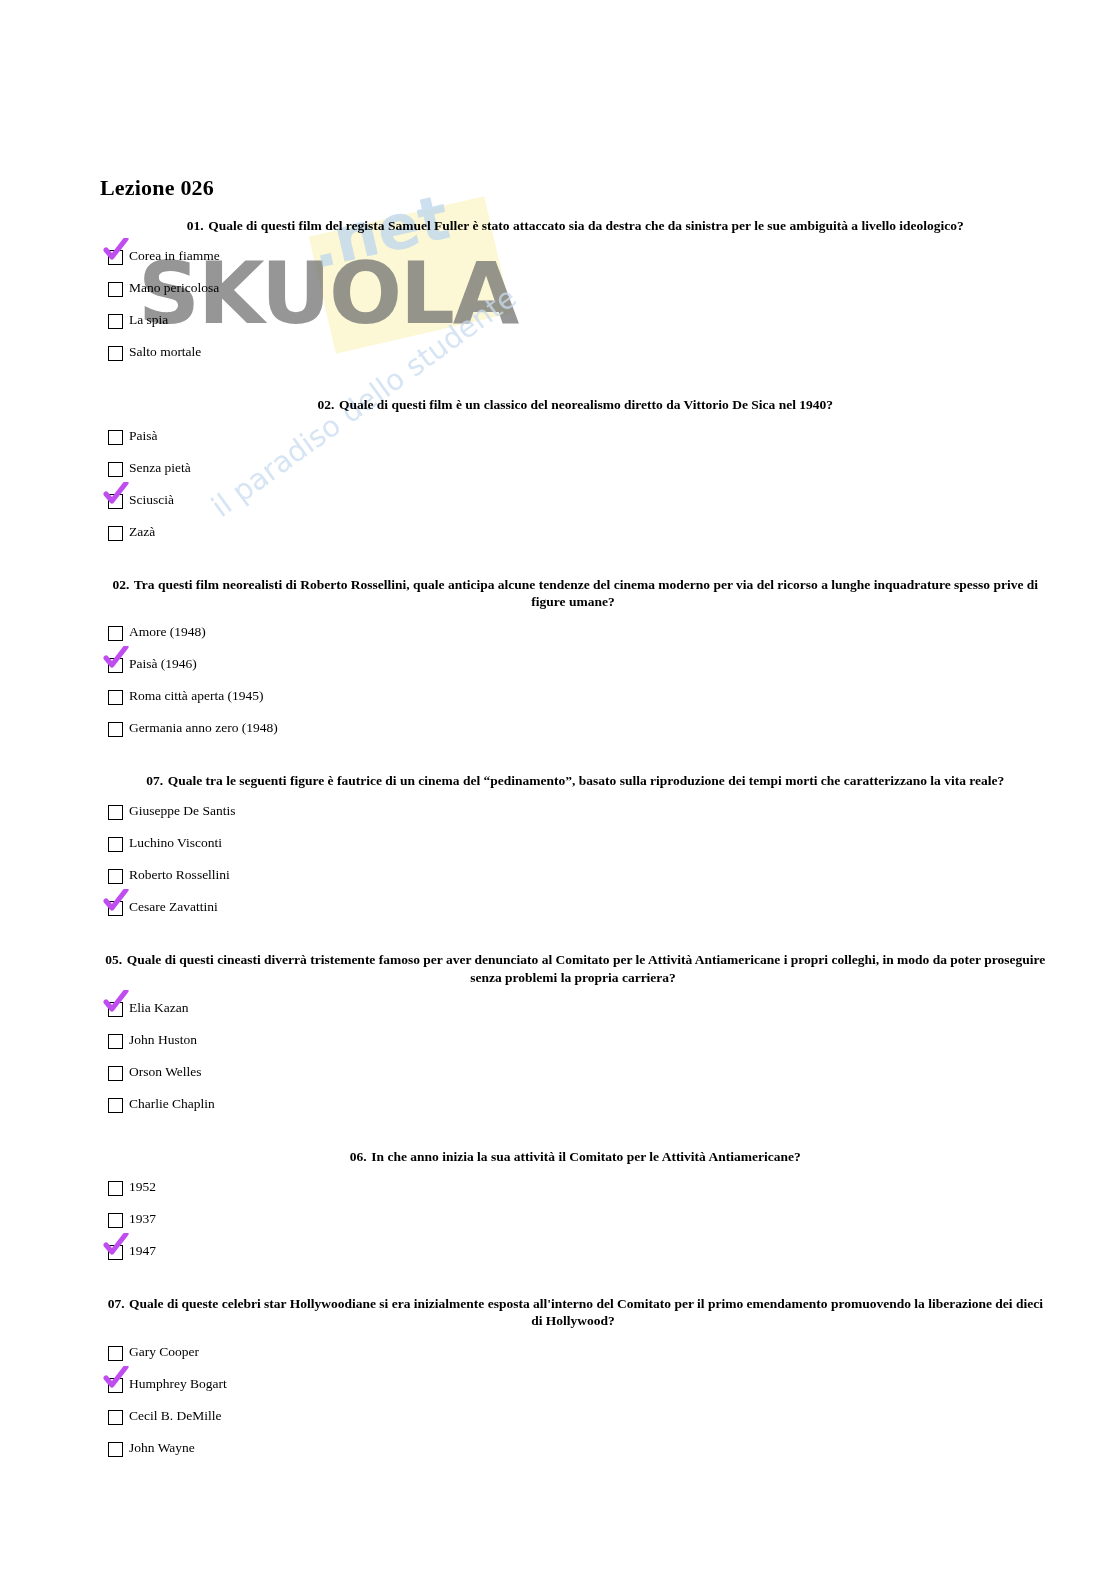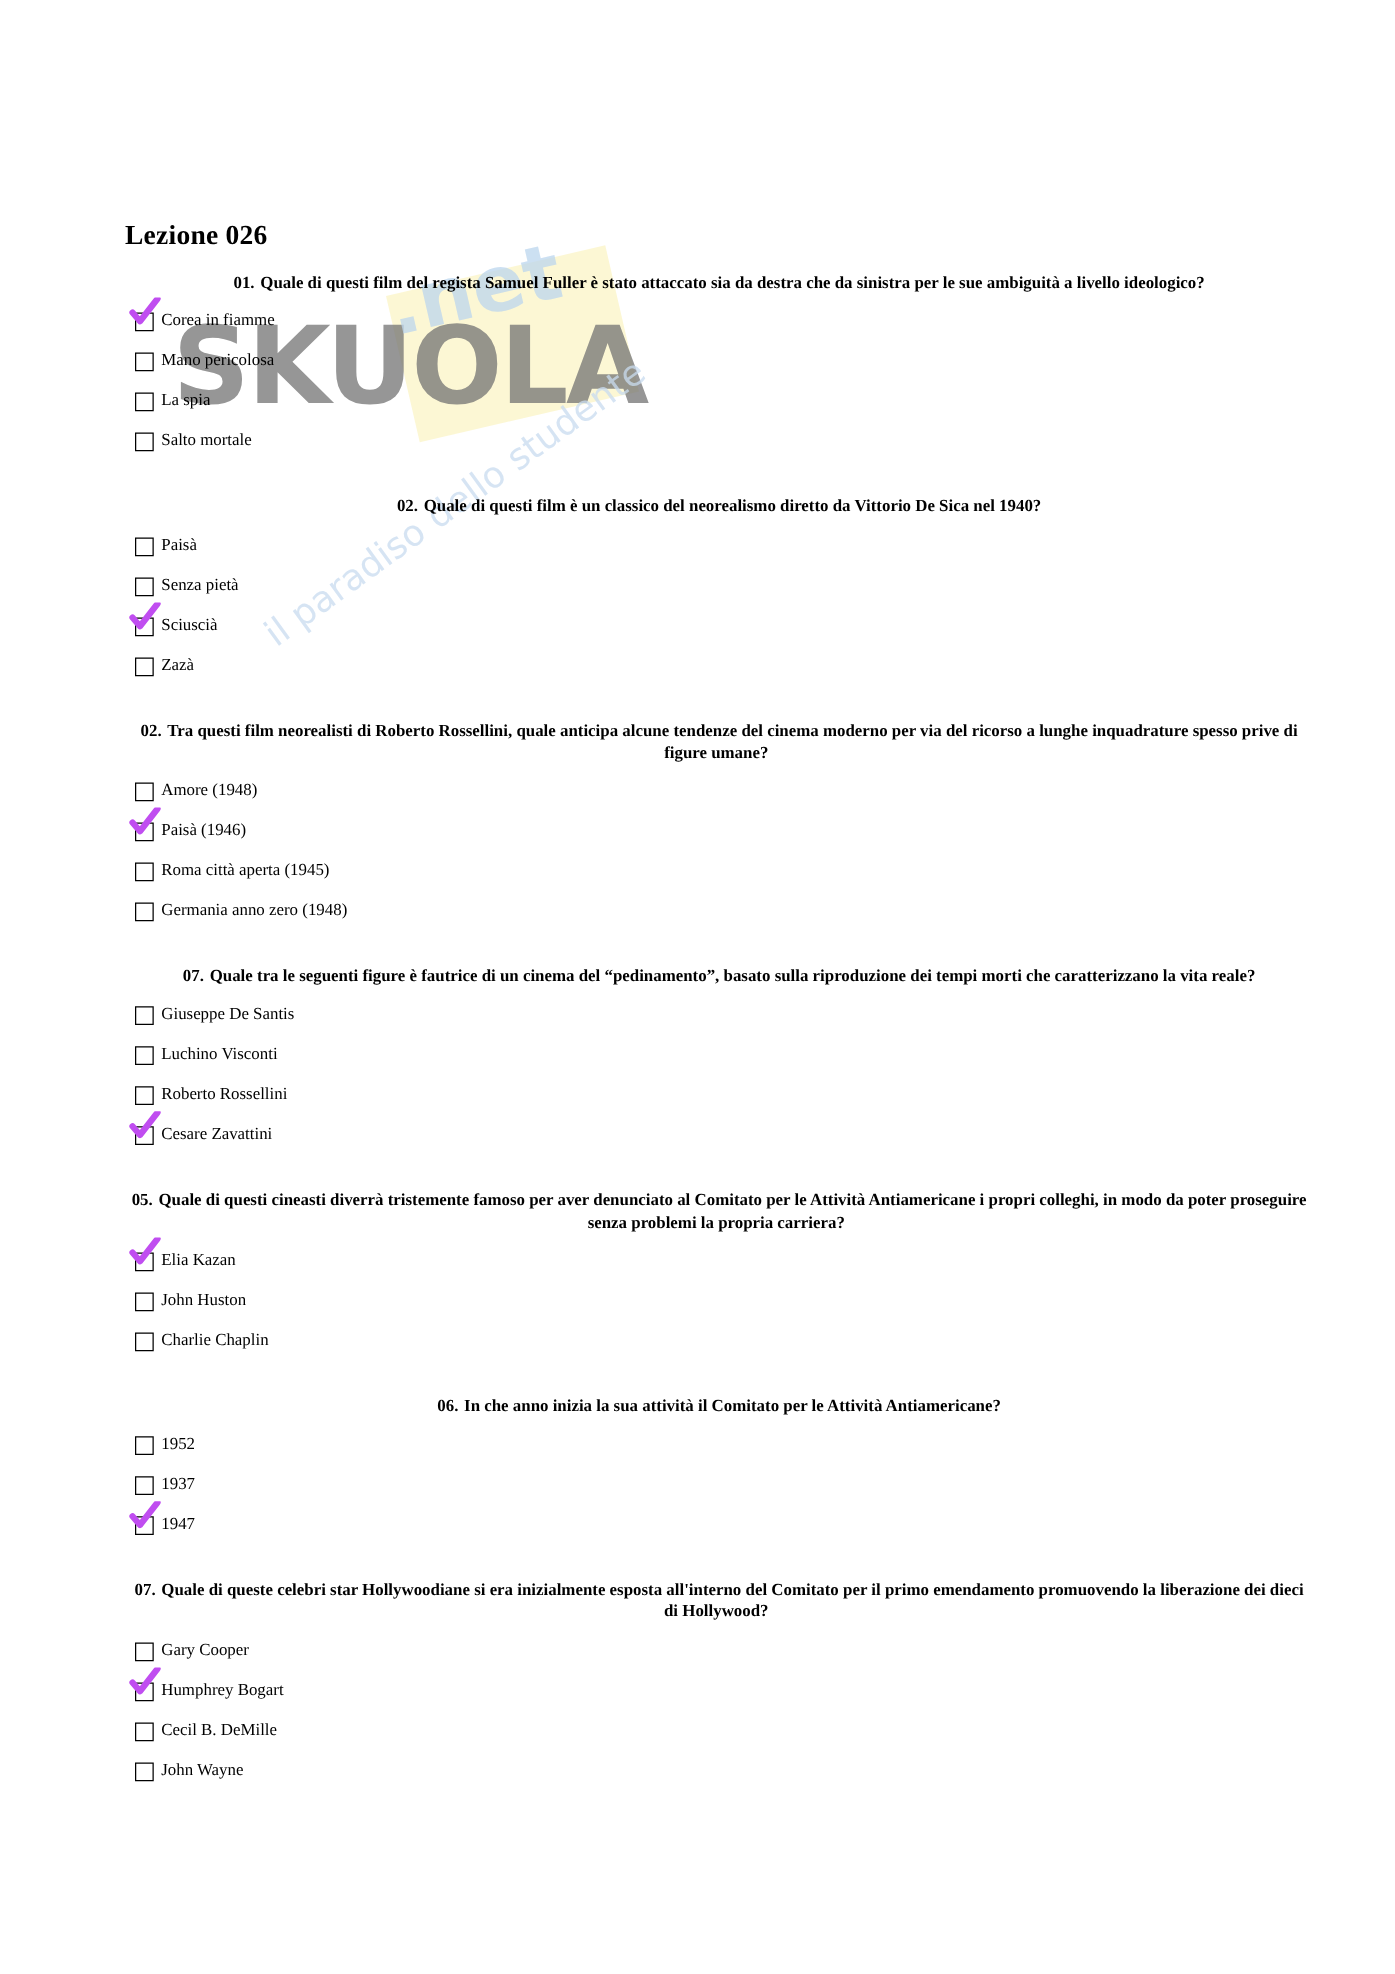--- a/index.html
+++ b/index.html
@@ -271,20 +271,24 @@
                 </span>
               </span>
               <span class="opt-label">Elia Kazan</span>
             </li>
             <li class="option">
               <span class="box"></span>
               <span class="opt-label">John Huston</span>
             </li>
             <li class="option">
               <span class="box"></span>
+              <span class="opt-label">Orson Welles</span>
+            </li>
+            <li class="option">
+              <span class="box"></span>
               <span class="opt-label">Charlie Chaplin</span>
             </li>
           </ul>
           <div class="q-gap"></div>
         </div>
         <div class="question">
           <div class="q-head"><span class="q-num">06.</span><span>In che anno inizia la sua attività il Comitato per le Attività Antiamericane?</span></div>
           <ul class="options">
             <li class="option">
               <span class="box"></span>

